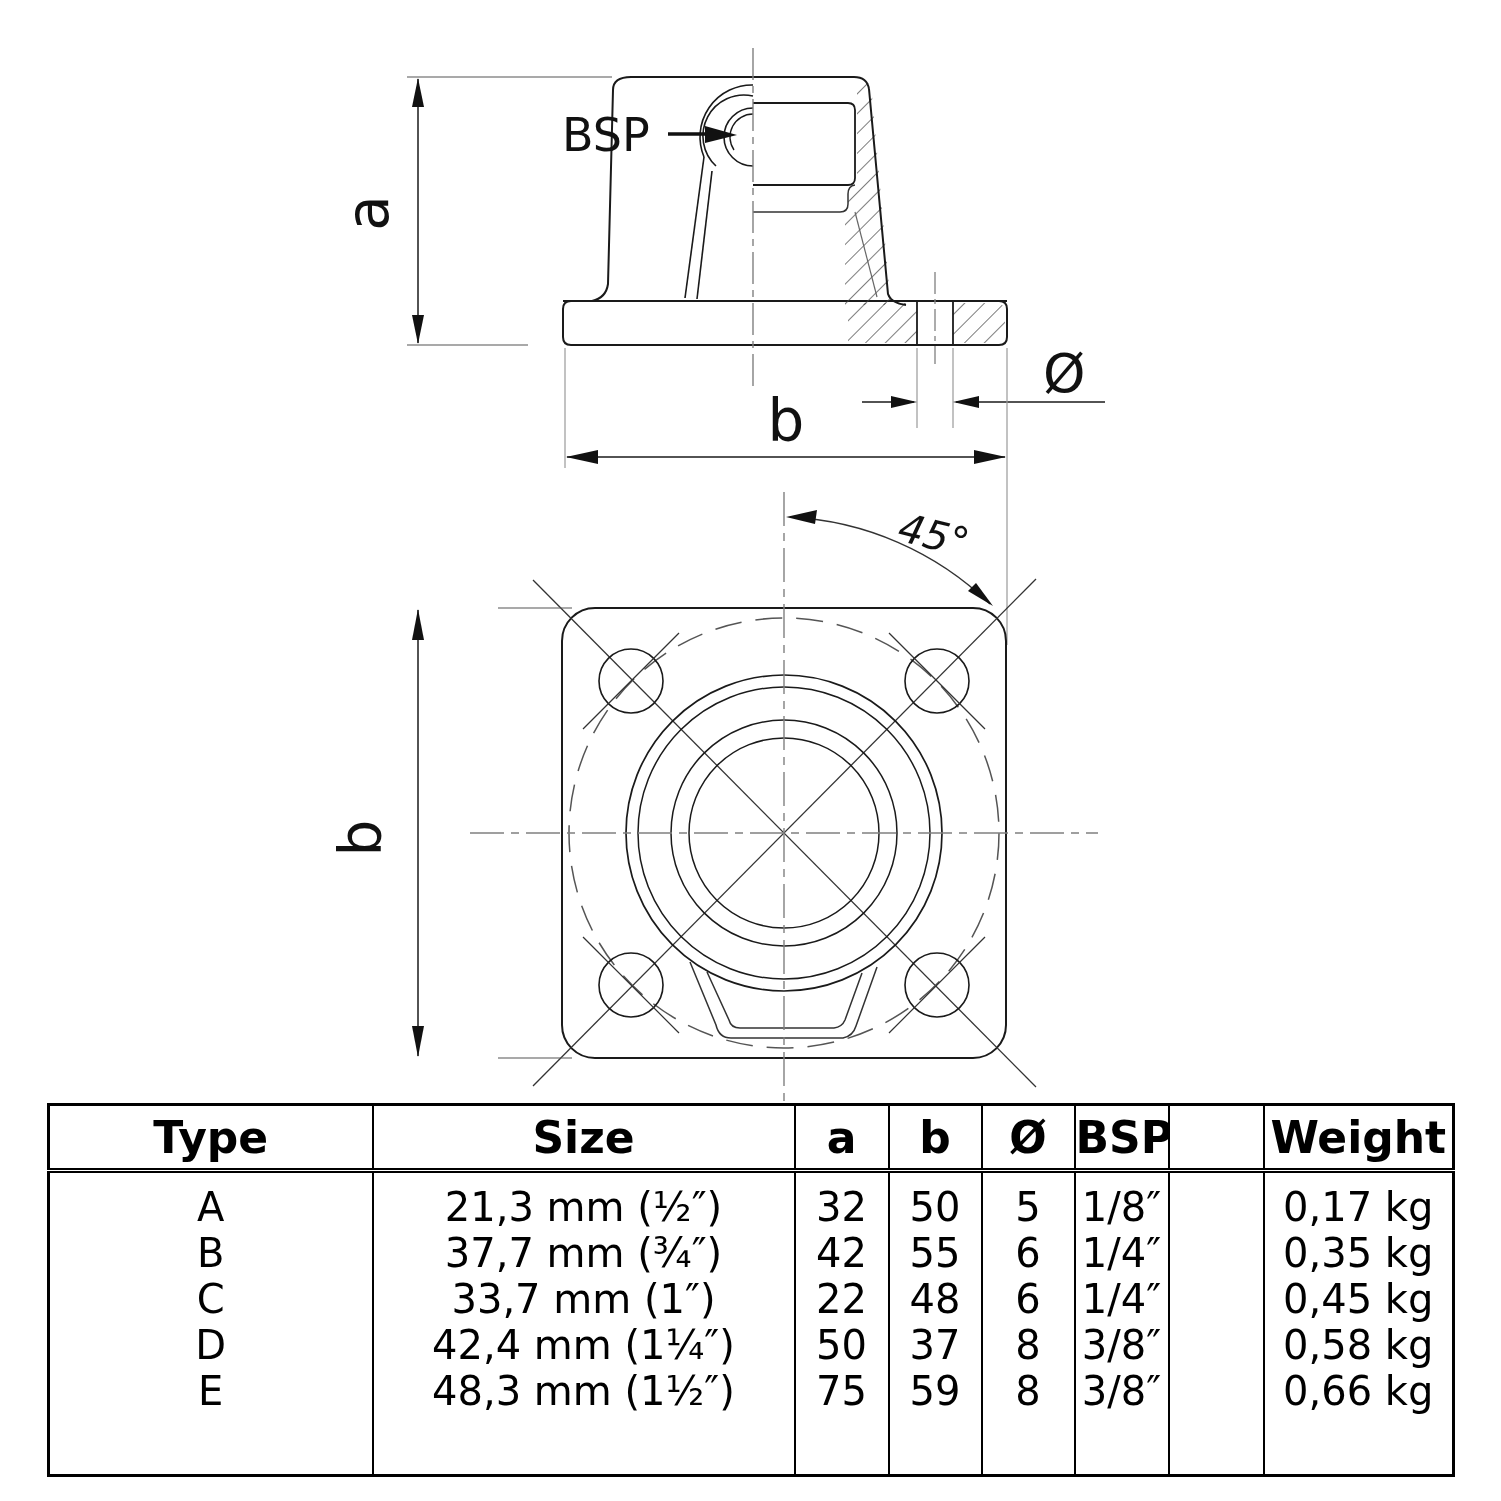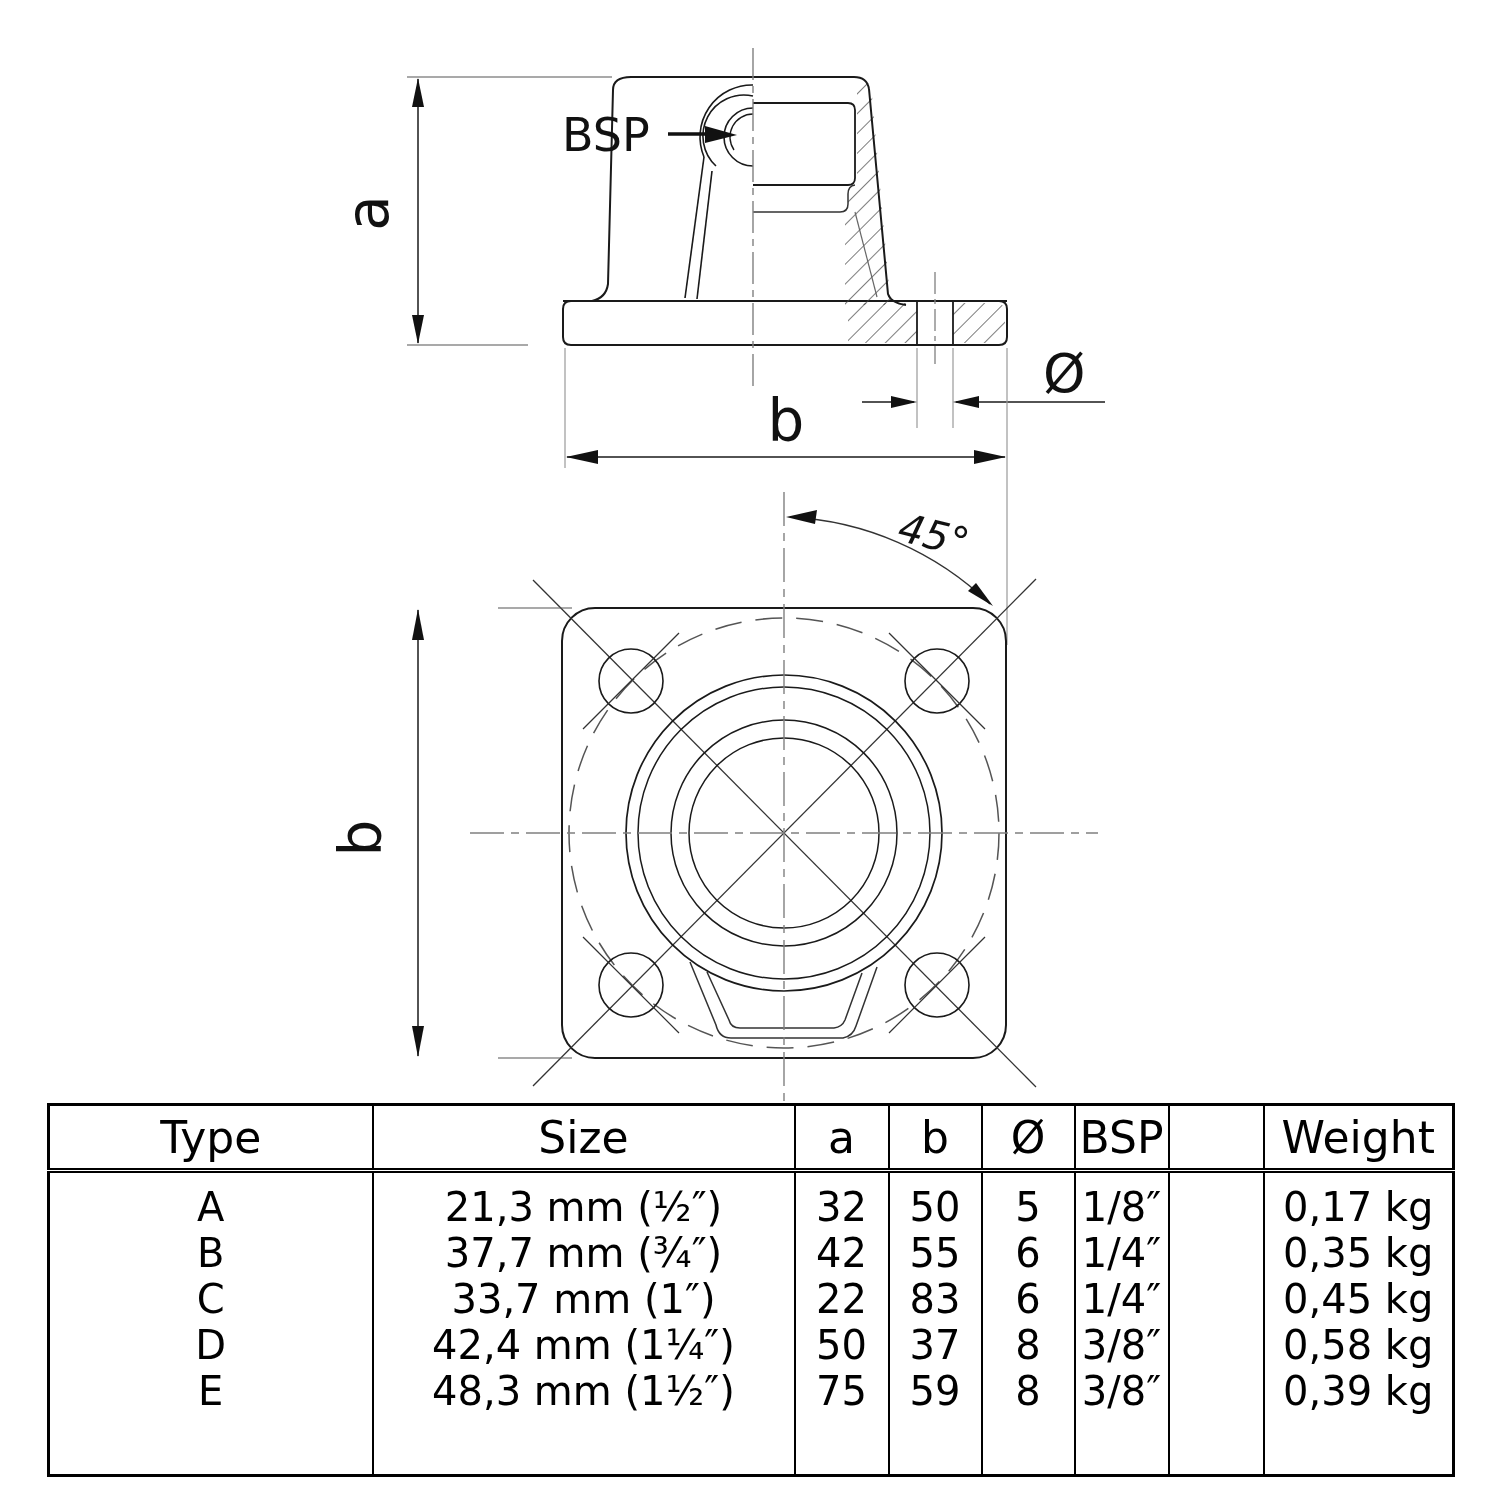--- a/index.html
+++ b/index.html
@@ -5,21 +5,21 @@
   html,body{margin:0;padding:0;background:#ffffff;}
   body{width:1501px;height:1501px;position:relative;font-family:"DejaVu Sans","Liberation Sans",sans-serif;overflow:hidden;}
   #drawing{position:absolute;left:0;top:0;}
   .dim-text{fill:#111;font-family:"DejaVu Sans","Liberation Sans",sans-serif;}
   
   #spec-table{position:absolute;left:47px;top:1103px;width:1405px;height:354px;
     border-collapse:collapse;table-layout:fixed;color:#000;}
   #spec-table td,#spec-table th{border-left:2px solid #000;border-right:2px solid #000;
     padding:0;text-align:center;overflow:hidden;white-space:nowrap;}
   #spec-table{border:3px solid #000;}
-  #spec-table thead th{font-size:44px;font-weight:normal;height:62px;border-bottom:5px double #000;}
+  #spec-table thead th{font-size:44px;font-weight:bold;height:62px;border-bottom:5px double #000;}
   #spec-table tbody td{font-size:40px;font-weight:normal;}
   #spec-table tr.data-row td{height:44px;vertical-align:middle;}
   #spec-table tr.spacer-row td{height:11px;}
   #spec-table tr.filler-row td{height:60px;}
 </style>
 </head>
 <body>
 
 <svg id="drawing" width="1501" height="1103" viewBox="0 0 1501 1103">
   <defs>
@@ -199,21 +199,21 @@
         <td>55</td>
         <td>6</td>
         <td>1/4″</td>
         <td></td>
         <td>0,35 kg</td>
       </tr>
       <tr class="data-row">
         <td>C</td>
         <td>33,7 mm (1″)</td>
         <td>22</td>
-        <td>83</td>
+        <td>48</td>
         <td>6</td>
         <td>1/4″</td>
         <td></td>
         <td>0,45 kg</td>
       </tr>
       <tr class="data-row">
         <td>D</td>
         <td>42,4 mm (1¼″)</td>
         <td>50</td>
         <td>37</td>
@@ -223,21 +223,21 @@
         <td>0,58 kg</td>
       </tr>
       <tr class="data-row">
         <td>E</td>
         <td>48,3 mm (1½″)</td>
         <td>75</td>
         <td>59</td>
         <td>8</td>
         <td>3/8″</td>
         <td></td>
-        <td>0,39 kg</td>
+        <td>0,66 kg</td>
       </tr>
       <tr class="filler-row">
       <td></td>
         <td></td>
         <td></td>
         <td></td>
         <td></td>
         <td></td>
         <td></td>
         <td></td>

